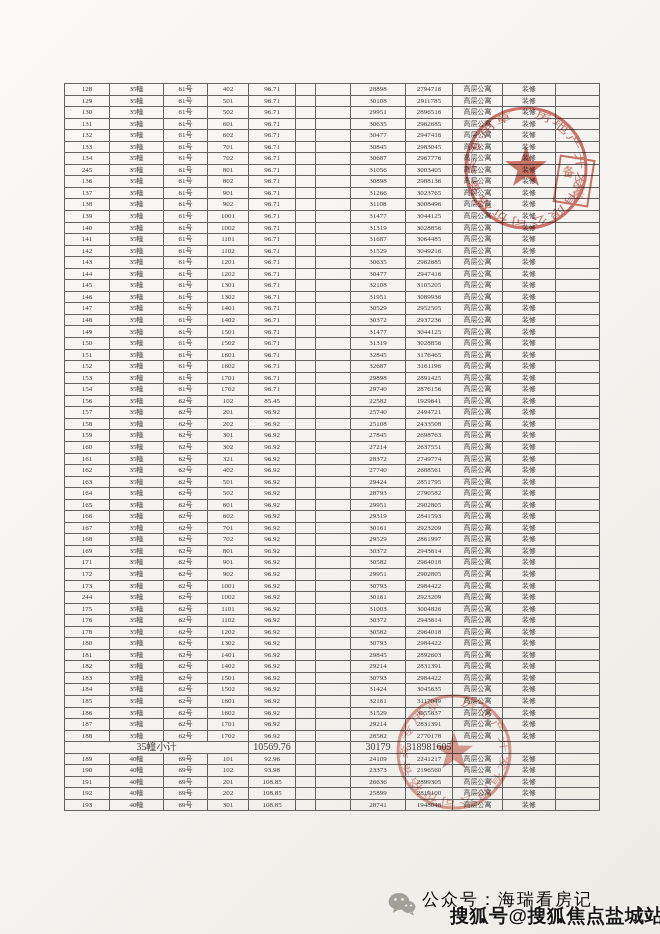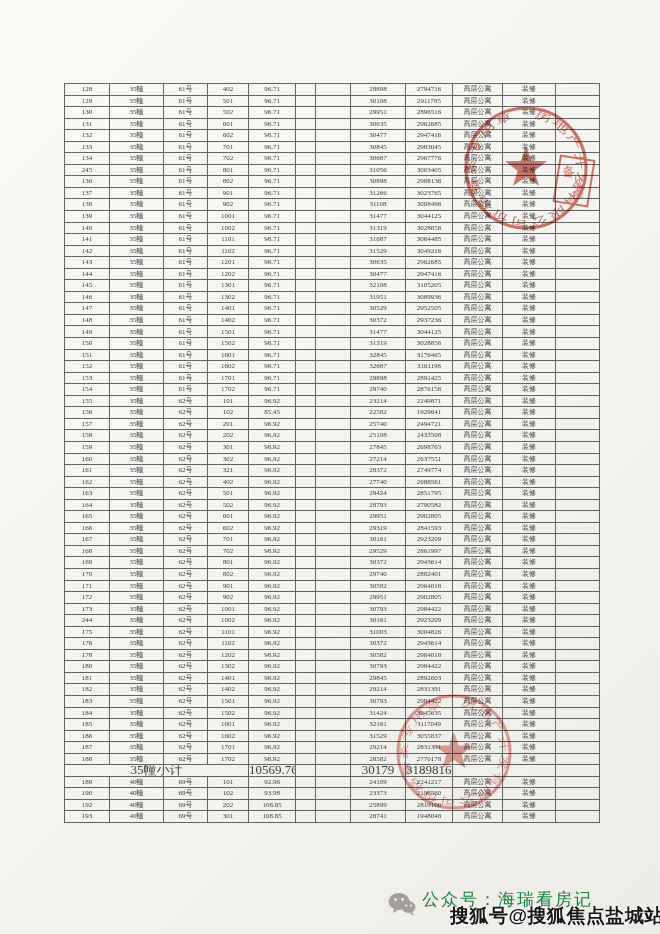--- a/index.html
+++ b/index.html
@@ -13,31 +13,31 @@
     position:absolute;left:62px;top:83px;width:535px;
     border-collapse:collapse;table-layout:fixed;
   }
   .price-table td{
     border:1px solid #636363;
     font-size:7px;line-height:10.5px;height:10.56px;
     text-align:center;vertical-align:middle;
     color:#3d3d3d;padding:0;overflow:hidden;white-space:nowrap;
     font-family:"Liberation Serif","DejaVu Serif",serif;
   }
-  .subtotal-row td{font-size:13px;margin-left:39px;}
+  .subtotal-row td{font-size:10px;margin-left:39px;}
   
   col.c-seq{width:45px}col.c-bld{width:54px}col.c-unit{width:44px}
   col.c-room{width:41px}col.c-area{width:47px}col.c-blank-a{width:20px}
   col.c-blank-b{width:35px}col.c-price{width:55px}col.c-total{width:47px}
   col.c-type{width:50px}col.c-deco{width:53px}col.c-blank-c{width:44px}
   .stamp{position:absolute;pointer-events:none;mix-blend-mode:multiply;z-index:3;}
   .wm-gray{
     position:absolute;left:420px;top:888px;z-index:4;
     font-family:"Liberation Sans","DejaVu Sans",sans-serif;
-    font-size:17px;letter-spacing:2px;color:#15803d;white-space:nowrap;
+    font-size:17px;letter-spacing:2px;color:#000000;white-space:nowrap;
   }
   .wm-black{
     position:absolute;left:448px;top:903px;z-index:5;
     font-family:"Liberation Sans","DejaVu Sans",sans-serif;
     font-size:19px;font-weight:bold;letter-spacing:0.5px;color:#151515;
     text-shadow:0 0 2px #fff,0 0 3px #fff;white-space:nowrap;
   }
   .wm-icon{position:absolute;left:386px;top:892px;z-index:4;}
 </style>
 </head>
@@ -459,34 +459,20 @@
       <td>96.71</td>
       <td></td>
       <td></td>
       <td>29740</td>
       <td>2876156</td>
       <td>高层公寓</td>
       <td>装修</td>
       <td></td>
     </tr>
 
-    <tr class="data-row">
-      <td>155</td>
-      <td>35幢</td>
-      <td>62号</td>
-      <td>101</td>
-      <td>96.92</td>
-      <td></td>
-      <td></td>
-      <td>23214</td>
-      <td>2249871</td>
-      <td>高层公寓</td>
-      <td>装修</td>
-      <td></td>
-    </tr>
 
     <tr class="data-row">
       <td>156</td>
       <td>35幢</td>
       <td>62号</td>
       <td>102</td>
       <td>85.45</td>
       <td></td>
       <td></td>
       <td>22582</td>
@@ -684,34 +670,20 @@
       <td>96.92</td>
       <td></td>
       <td></td>
       <td>30372</td>
       <td>2943614</td>
       <td>高层公寓</td>
       <td>装修</td>
       <td></td>
     </tr>
 
-    <tr class="data-row">
-      <td>170</td>
-      <td>35幢</td>
-      <td>62号</td>
-      <td>802</td>
-      <td>96.92</td>
-      <td></td>
-      <td></td>
-      <td>29740</td>
-      <td>2882401</td>
-      <td>高层公寓</td>
-      <td>装修</td>
-      <td></td>
-    </tr>
 
     <tr class="data-row">
       <td>171</td>
       <td>35幢</td>
       <td>62号</td>
       <td>901</td>
       <td>96.92</td>
       <td></td>
       <td></td>
       <td>30582</td>
@@ -983,20 +955,34 @@
       <td>93.98</td>
       <td></td>
       <td></td>
       <td>23373</td>
       <td>2196560</td>
       <td>高层公寓</td>
       <td>装修</td>
       <td></td>
     </tr>
 
+    <tr class="data-row">
+      <td>191</td>
+      <td>40幢</td>
+      <td>69号</td>
+      <td>201</td>
+      <td>108.85</td>
+      <td></td>
+      <td></td>
+      <td>26636</td>
+      <td>2899305</td>
+      <td>高层公寓</td>
+      <td>装修</td>
+      <td></td>
+    </tr>
 
     <tr class="data-row">
       <td>192</td>
       <td>40幢</td>
       <td>69号</td>
       <td>202</td>
       <td>108.85</td>
       <td></td>
       <td></td>
       <td>25899</td>

